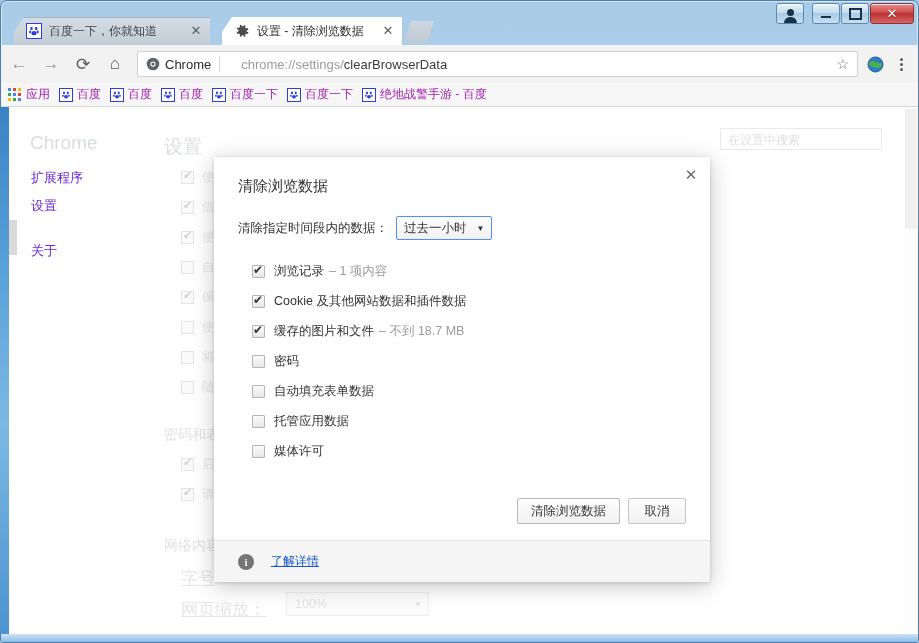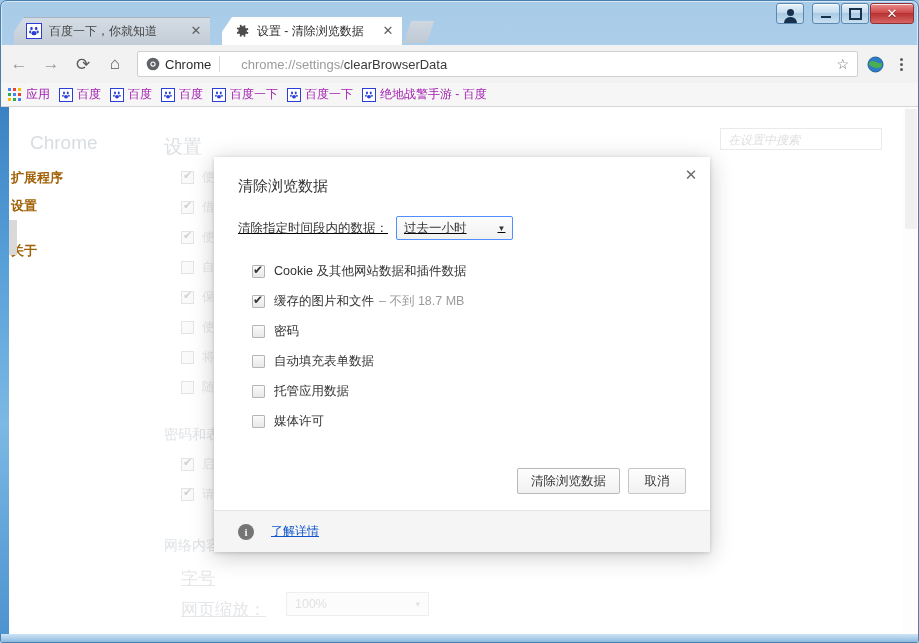--- a/index.html
+++ b/index.html
@@ -266,43 +266,41 @@
     overflow: hidden;
   }
   .pg-brand {
     position: absolute;
     left: 29px; top: 25px;
     font-size: 19px;
     color: #d8dde1;
   }
   .pg-nav-item {
     position: absolute;
-    left: 10px;
+    left: 30px;
     font-size: 13px;
-    color: #a16207;
+    color: #6d28d9;
     white-space: nowrap;
-    font-weight: bold;
   }
   .pg-title {
     position: absolute;
     left: 163px; top: 27px;
     font-size: 19px;
     color: #dcdfe3;
   }
   .pg-search {
     position: absolute;
     left: 719px; top: 21px;
     width: 162px; height: 22px;
     border: 1px solid #eaeaea;
     background: #fff;
     box-sizing: border-box;
     font-size: 12px;
     color: #e0e0e0;
     padding: 3px 7px;
-    font-style: italic;
   }
   .pg-row {
     position: absolute;
     left: 180px;
     display: flex;
     align-items: center;
     font-size: 12.5px;
     color: #e6e8ea;
     white-space: nowrap;
   }
@@ -402,41 +400,39 @@
   }
   .dlg-title {
     font-size: 15px;
     color: #333333;
     margin: 0 0 20px 0;
   }
   .dlg-timerow {
     display: flex;
     align-items: center;
     margin-bottom: 16px;
-    text-decoration: underline;
   }
   .dlg-timelabel {
     font-size: 12.5px;
     color: #333333;
     margin-right: 8px;
   }
   .dlg-dropdown {
     min-width: 94px;
     height: 24px;
     box-sizing: border-box;
     border: 1px solid #4d90fe;
     border-radius: 2px;
     background: linear-gradient(180deg,#fdfdfd 0%,#f1f1f1 100%);
     display: flex;
     align-items: center;
     justify-content: space-between;
     padding: 0 7px;
     font-size: 12.5px;
     color: #333;
-    gap: 21px;
   }
   .dlg-dropdown .arw {
     font-size: 8px;
     color: #333;
     margin-left: 10px;
   }
   .cb-list { margin: 0 0 4px 14px; }
   .cb-row {
     display: flex;
     align-items: center;
@@ -779,20 +775,25 @@
 
       <div class="dlg-timerow">
         <span class="dlg-timelabel">清除指定时间段内的数据：</span>
         <div class="dlg-dropdown">
           <span>过去一小时</span>
           <span class="arw">▼</span>
         </div>
       </div>
 
       <div class="cb-list">
+        <div class="cb-row">
+          <span class="cb-box checked"></span>
+          <span class="cb-label">浏览记录</span>
+          <span class="cb-sub">– 1 项内容</span>
+        </div>
         <div class="cb-row">
           <span class="cb-box checked"></span>
           <span class="cb-label">Cookie 及其他网站数据和插件数据</span>
           <span class="cb-sub"></span>
         </div>
         <div class="cb-row">
           <span class="cb-box checked"></span>
           <span class="cb-label">缓存的图片和文件</span>
           <span class="cb-sub">– 不到 18.7 MB</span>
         </div>

